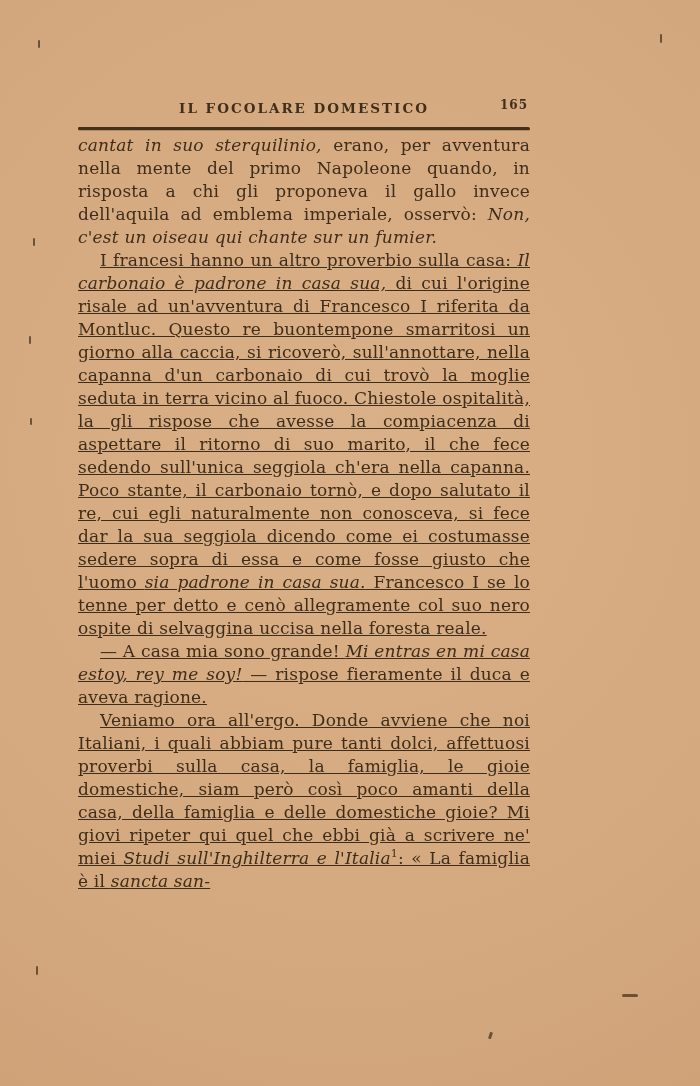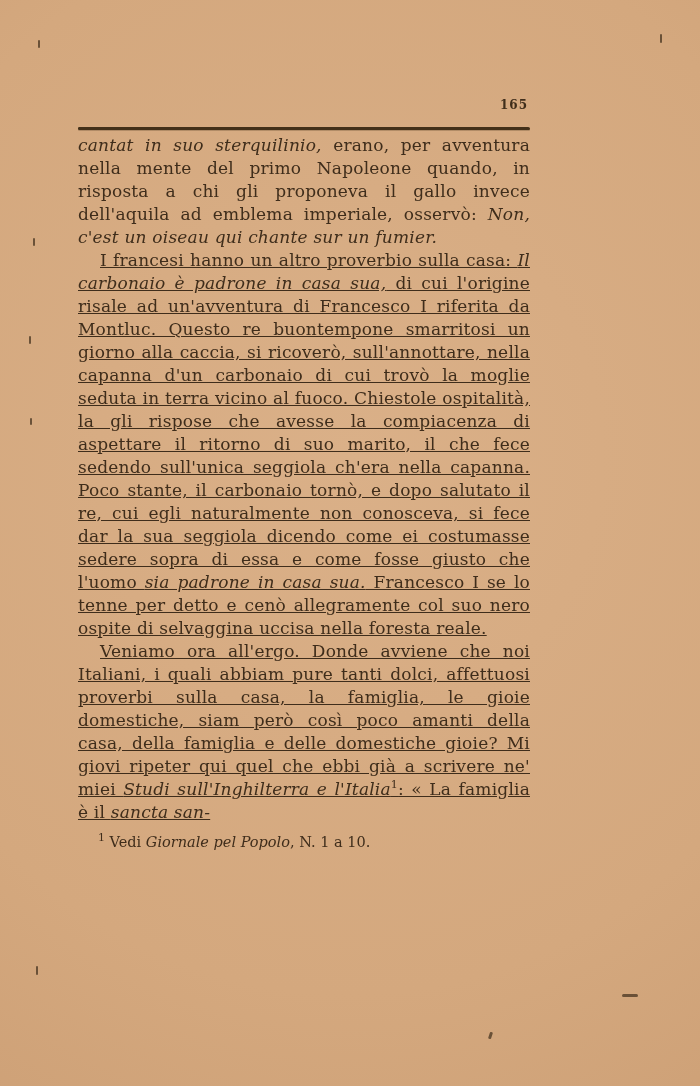--- a/index.html
+++ b/index.html
@@ -101,32 +101,33 @@
   .artifact-b1   { left: 489px; top: 1032px; width: 3px; height: 7px; transform: rotate(18deg); }
 </style>
 </head>
 <body>
 
 <div class="page">
 
   <div class="column">
 
     <header class="page-header">
+      <span class="running-title">IL FOCOLARE DOMESTICO</span>
       <span class="page-number">165</span>
     </header>
 
     <div class="header-rule"></div>
 
     <main class="text-block">
         <p class="para"><span class="it">cantat in suo sterquilinio,</span><span> erano, per avventura nella mente del primo Napoleone quando, in risposta a chi gli proponeva il gallo invece dell'aquila ad emblema imperiale, osservò: </span><span class="it">Non, c'est un oiseau qui chante sur un fumier.</span></p>
         <p class="para indent"><span>I francesi hanno un altro proverbio sulla casa: </span><span class="it">Il carbonaio è padrone in casa sua,</span><span> di cui l'origine risale ad un'avventura di Francesco I riferita da Montluc. Questo re buontempone smarritosi un giorno alla caccia, si ricoverò, sull'annottare, nella capanna d'un carbonaio di cui trovò la moglie seduta in terra vicino al fuoco. Chiestole ospitalità, la gli rispose che avesse la compiacenza di aspettare il ritorno di suo marito, il che fece sedendo sull'unica seggiola ch'era nella capanna. Poco stante, il carbonaio tornò, e dopo salutato il re, cui egli naturalmente non conosceva, si fece dar la sua seggiola dicendo come ei costumasse sedere sopra di essa e come fosse giusto che l'uomo </span><span class="it">sia padrone in casa sua.</span><span> Francesco I se lo tenne per detto e cenò allegramente col suo nero ospite di selvaggina uccisa nella foresta reale.</span></p>
+        <p class="para indent"><span>— A casa mia sono grande! </span><span class="it">Mi entras en mi casa estoy, rey me soy!</span><span> — rispose fieramente il duca e aveva ragione.</span></p>
         <p class="para indent"><span>Veniamo ora all'ergo. Donde avviene che noi Italiani, i quali abbiam pure tanti dolci, affettuosi proverbi sulla casa, la famiglia, le gioie domestiche, siam però così poco amanti della casa, della famiglia e delle domestiche gioie? Mi giovi ripeter qui quel che ebbi già a scrivere ne' miei </span><span class="it">Studi sull'Inghilterra e l'Italia</span><sup>1</sup><span>: « La famiglia è il </span><span class="it">sancta san-</span></p>
       </main>
 
-    <div class="footnote"><sup>1</sup><span> Vedi </span><span class="it">Giornale pel Popolo</span><span>, N. 1 a 10.</span></div>
 
   </div>
 
   <div class="scan-artifact artifact-tl"></div>
   <div class="scan-artifact artifact-tr"></div>
   <div class="scan-artifact artifact-l1"></div>
   <div class="scan-artifact artifact-l2"></div>
   <div class="scan-artifact artifact-l3"></div>
   <div class="scan-artifact artifact-l4"></div>
   <div class="scan-artifact artifact-dash"></div>

